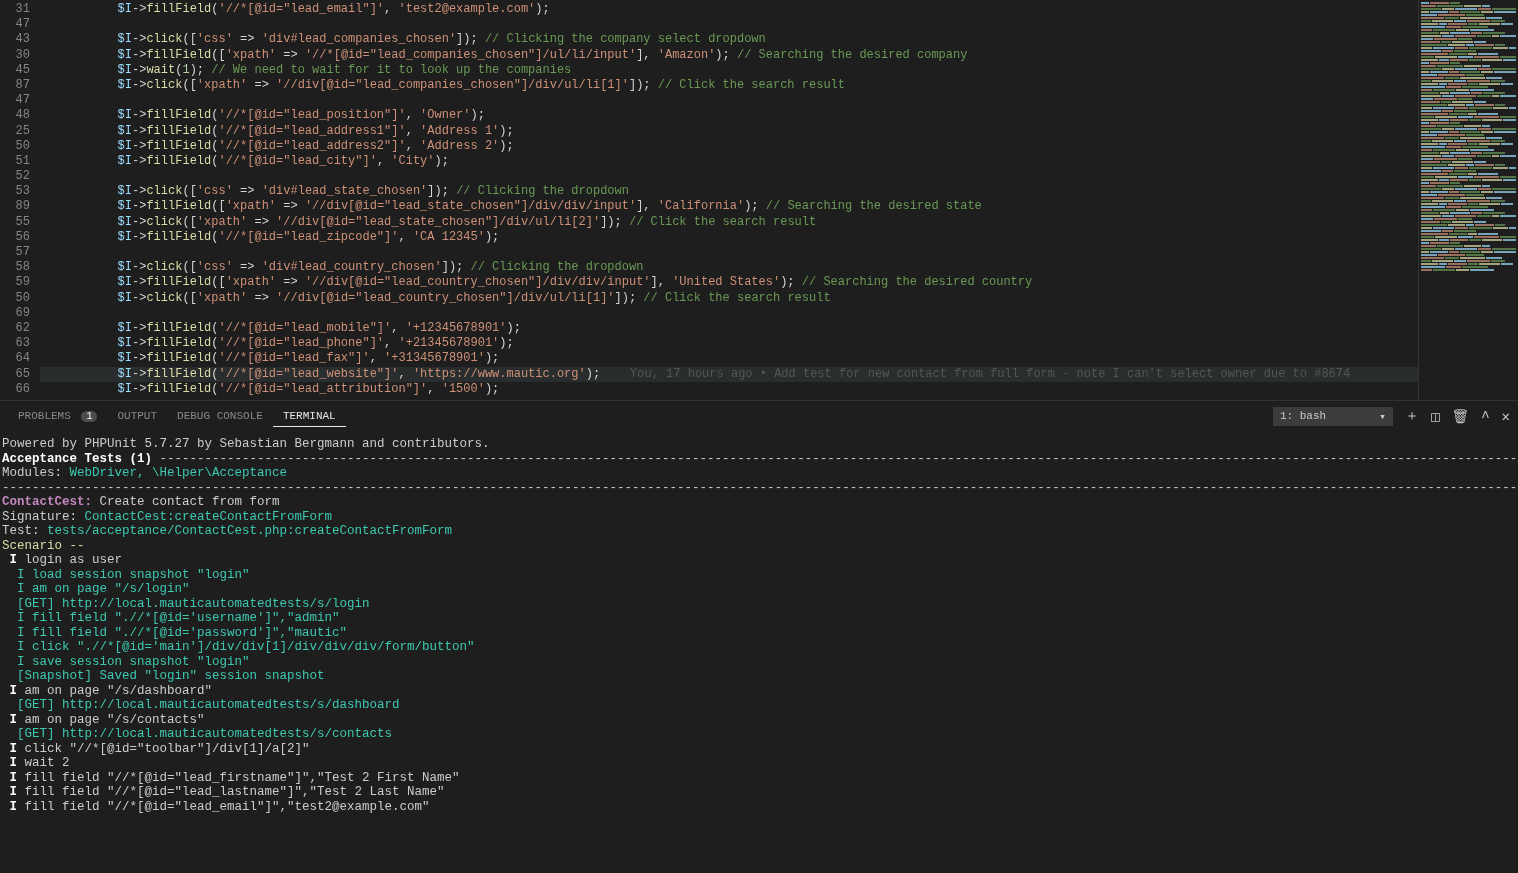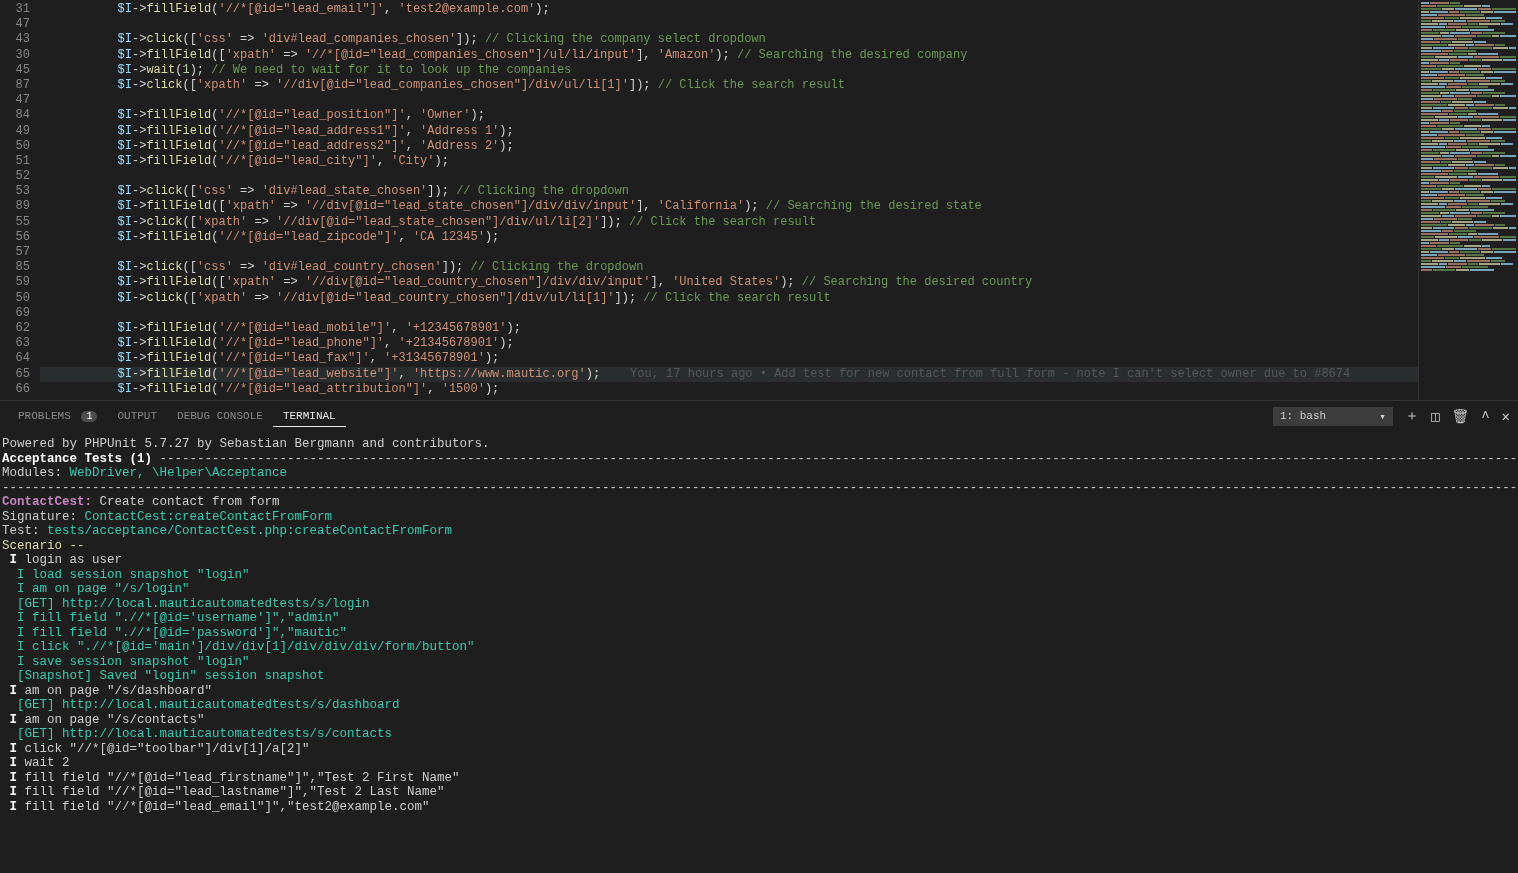--- a/index.html
+++ b/index.html
@@ -125,31 +125,31 @@
 
 <div class="editor-area">
   <div class="gutter" id="gutter">
       <div>31</div>
       <div>47</div>
       <div>43</div>
       <div>30</div>
       <div>45</div>
       <div>87</div>
       <div>47</div>
-      <div>84</div>
-      <div>49</div>
+      <div>48</div>
+      <div>25</div>
       <div>50</div>
       <div>51</div>
       <div>52</div>
       <div>53</div>
       <div>89</div>
       <div>55</div>
       <div>56</div>
       <div>57</div>
-      <div>85</div>
+      <div>58</div>
       <div>59</div>
       <div>50</div>
       <div>69</div>
       <div>62</div>
       <div>63</div>
       <div>64</div>
       <div>65</div>
       <div>66</div>
     </div>
   <div class="code" id="code"><div class="line">        <span class="var">$I</span><span class="op">-&gt;</span><span class="method">fillField</span><span class="op">(</span><span class="str">'//*[@id="lead_email"]'</span><span class="op">, </span><span class="str">'test2@example.com'</span><span class="op">);</span></div><div class="line">        </div><div class="line">        <span class="var">$I</span><span class="op">-&gt;</span><span class="method">click</span><span class="op">([</span><span class="str">'css'</span><span class="op"> =&gt; </span><span class="str">'div#lead_companies_chosen'</span><span class="op">]); </span><span class="comment">// Clicking the company select dropdown</span></div><div class="line">        <span class="var">$I</span><span class="op">-&gt;</span><span class="method">fillField</span><span class="op">([</span><span class="str">'xpath'</span><span class="op"> =&gt; </span><span class="str">'//*[@id="lead_companies_chosen"]/ul/li/input'</span><span class="op">], </span><span class="str">'Amazon'</span><span class="op">); </span><span class="comment">// Searching the desired company</span></div><div class="line">        <span class="var">$I</span><span class="op">-&gt;</span><span class="method">wait</span><span class="op">(</span><span class="num">1</span><span class="op">); </span><span class="comment">// We need to wait for it to look up the companies</span></div><div class="line">        <span class="var">$I</span><span class="op">-&gt;</span><span class="method">click</span><span class="op">([</span><span class="str">'xpath'</span><span class="op"> =&gt; </span><span class="str">'//div[@id="lead_companies_chosen"]/div/ul/li[1]'</span><span class="op">]); </span><span class="comment">// Click the search result</span></div><div class="line">        </div><div class="line">        <span class="var">$I</span><span class="op">-&gt;</span><span class="method">fillField</span><span class="op">(</span><span class="str">'//*[@id="lead_position"]'</span><span class="op">, </span><span class="str">'Owner'</span><span class="op">);</span></div><div class="line">        <span class="var">$I</span><span class="op">-&gt;</span><span class="method">fillField</span><span class="op">(</span><span class="str">'//*[@id="lead_address1"]'</span><span class="op">, </span><span class="str">'Address 1'</span><span class="op">);</span></div><div class="line">        <span class="var">$I</span><span class="op">-&gt;</span><span class="method">fillField</span><span class="op">(</span><span class="str">'//*[@id="lead_address2"]'</span><span class="op">, </span><span class="str">'Address 2'</span><span class="op">);</span></div><div class="line">        <span class="var">$I</span><span class="op">-&gt;</span><span class="method">fillField</span><span class="op">(</span><span class="str">'//*[@id="lead_city"]'</span><span class="op">, </span><span class="str">'City'</span><span class="op">);</span></div><div class="line">        </div><div class="line">        <span class="var">$I</span><span class="op">-&gt;</span><span class="method">click</span><span class="op">([</span><span class="str">'css'</span><span class="op"> =&gt; </span><span class="str">'div#lead_state_chosen'</span><span class="op">]); </span><span class="comment">// Clicking the dropdown</span></div><div class="line">        <span class="var">$I</span><span class="op">-&gt;</span><span class="method">fillField</span><span class="op">([</span><span class="str">'xpath'</span><span class="op"> =&gt; </span><span class="str">'//div[@id="lead_state_chosen"]/div/div/input'</span><span class="op">], </span><span class="str">'California'</span><span class="op">); </span><span class="comment">// Searching the desired state</span></div><div class="line">        <span class="var">$I</span><span class="op">-&gt;</span><span class="method">click</span><span class="op">([</span><span class="str">'xpath'</span><span class="op"> =&gt; </span><span class="str">'//div[@id="lead_state_chosen"]/div/ul/li[2]'</span><span class="op">]); </span><span class="comment">// Click the search result</span></div><div class="line">        <span class="var">$I</span><span class="op">-&gt;</span><span class="method">fillField</span><span class="op">(</span><span class="str">'//*[@id="lead_zipcode"]'</span><span class="op">, </span><span class="str">'CA 12345'</span><span class="op">);</span></div><div class="line">        </div><div class="line">        <span class="var">$I</span><span class="op">-&gt;</span><span class="method">click</span><span class="op">([</span><span class="str">'css'</span><span class="op"> =&gt; </span><span class="str">'div#lead_country_chosen'</span><span class="op">]); </span><span class="comment">// Clicking the dropdown</span></div><div class="line">        <span class="var">$I</span><span class="op">-&gt;</span><span class="method">fillField</span><span class="op">([</span><span class="str">'xpath'</span><span class="op"> =&gt; </span><span class="str">'//div[@id="lead_country_chosen"]/div/div/input'</span><span class="op">], </span><span class="str">'United States'</span><span class="op">); </span><span class="comment">// Searching the desired country</span></div><div class="line">        <span class="var">$I</span><span class="op">-&gt;</span><span class="method">click</span><span class="op">([</span><span class="str">'xpath'</span><span class="op"> =&gt; </span><span class="str">'//div[@id="lead_country_chosen"]/div/ul/li[1]'</span><span class="op">]); </span><span class="comment">// Click the search result</span></div><div class="line">        </div><div class="line">        <span class="var">$I</span><span class="op">-&gt;</span><span class="method">fillField</span><span class="op">(</span><span class="str">'//*[@id="lead_mobile"]'</span><span class="op">, </span><span class="str">'+12345678901'</span><span class="op">);</span></div><div class="line">        <span class="var">$I</span><span class="op">-&gt;</span><span class="method">fillField</span><span class="op">(</span><span class="str">'//*[@id="lead_phone"]'</span><span class="op">, </span><span class="str">'+21345678901'</span><span class="op">);</span></div><div class="line">        <span class="var">$I</span><span class="op">-&gt;</span><span class="method">fillField</span><span class="op">(</span><span class="str">'//*[@id="lead_fax"]'</span><span class="op">, </span><span class="str">'+31345678901'</span><span class="op">);</span></div><div class="line hl-line">        <span class="var">$I</span><span class="op">-&gt;</span><span class="method">fillField</span><span class="op">(</span><span class="str">'//*[@id="lead_website"]'</span><span class="op">, </span><span class="str">'https://www.mautic.org'</span><span class="op">);</span><span class="gitlens">You, 17 hours ago • Add test for new contact from full form - note I can't select owner due to #8674</span></div><div class="line">        <span class="var">$I</span><span class="op">-&gt;</span><span class="method">fillField</span><span class="op">(</span><span class="str">'//*[@id="lead_attribution"]'</span><span class="op">, </span><span class="str">'1500'</span><span class="op">);</span></div></div>

